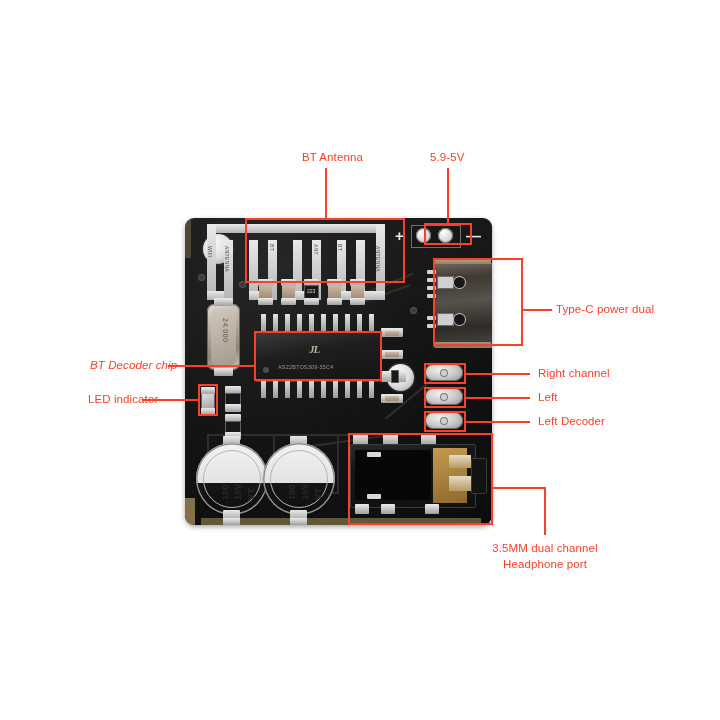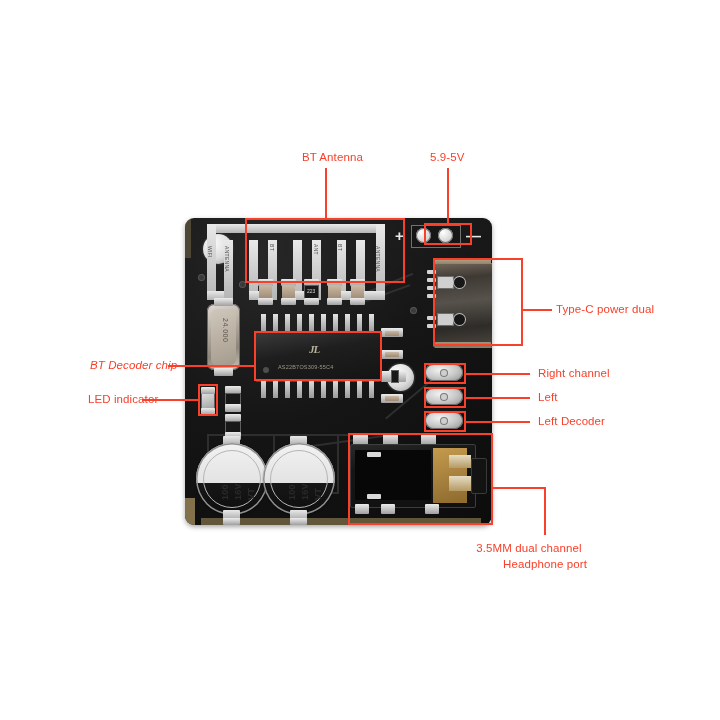--- a/index.html
+++ b/index.html
@@ -403,16 +403,16 @@
   <div class="ann-line" style="left:492px;top:487px;width:54px;height:2px;"></div>
 
   <div class="ann-label" style="left:302px;top:150px;">BT Antenna</div>
   <div class="ann-label" style="left:430px;top:150px;">5.9-5V</div>
   <div class="ann-label" style="left:556px;top:302px;">Type-C power dual</div>
   <div class="ann-label" style="left:538px;top:366px;">Right channel</div>
   <div class="ann-label" style="left:538px;top:390px;">Left</div>
   <div class="ann-label" style="left:538px;top:414px;">Left Decoder</div>
   <div class="ann-label" style="left:90px;top:358px;font-style:italic;">BT Decoder chip</div>
   <div class="ann-label" style="left:88px;top:392px;">LED indicator</div>
-  <div class="ann-label center" style="left:464px;top:541px;width:130px;">3.5MM dual channel</div>
+  <div class="ann-label center" style="left:480px;top:541px;width:130px;">3.5MM dual channel</div>
   <div class="ann-label center" style="left:480px;top:557px;width:130px;">Headphone port</div>
 
 </div>
 
 </body></html>

